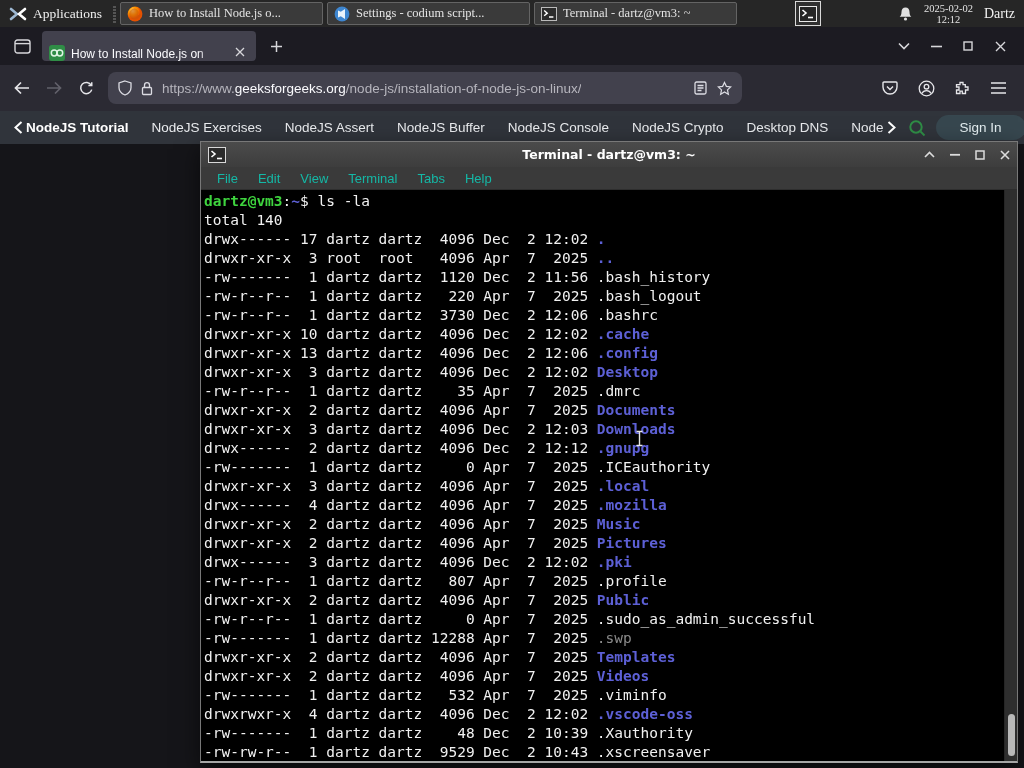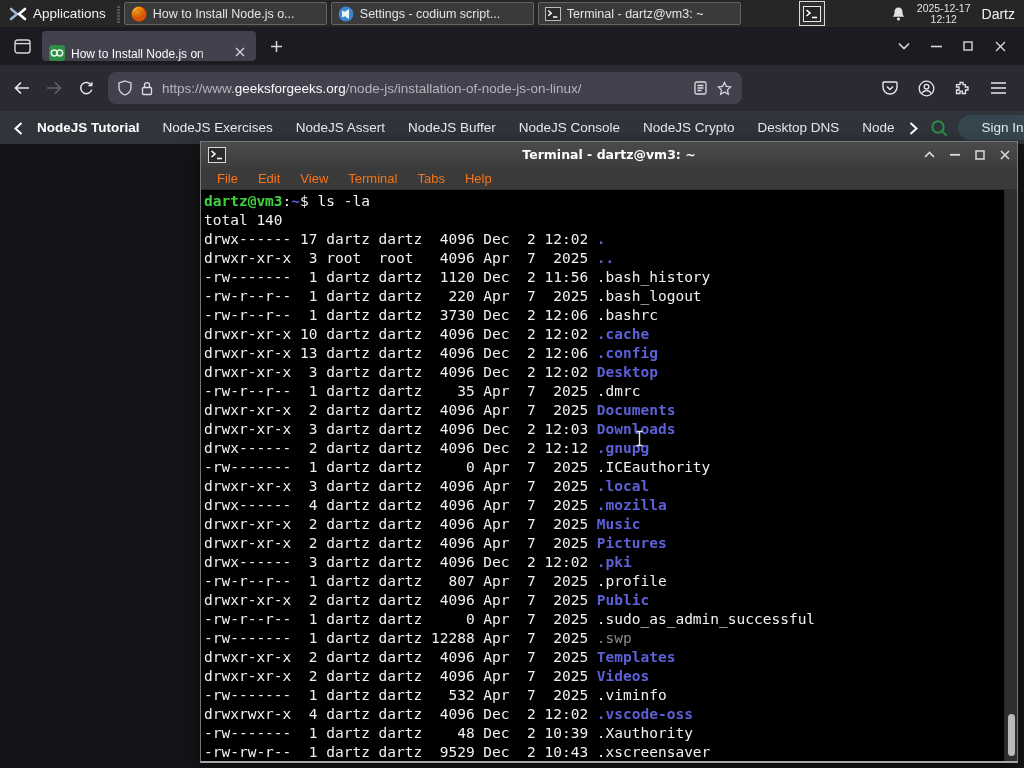--- a/index.html
+++ b/index.html
@@ -2,21 +2,21 @@
 <html><head>
 <meta charset="utf-8">
 <style>
   * { box-sizing: border-box; margin: 0; padding: 0; }
   html,body { width:1024px; height:768px; overflow:hidden; background:#17171b;
               font-family:"Liberation Sans", sans-serif; }
   .stage { position:absolute; inset:0; width:1024px; height:768px; }
 
   
   .panel { position:absolute; top:0; left:0; width:1024px; height:27px;
-           background:#262626; display:flex; align-items:center; color:#e8e8e8; z-index:50; }
+           background:#262626; display:flex; align-items:center; color:#e8e8e8; z-index:50;font-family:Liberation Serif, serif; }
   .app-btn { display:flex; align-items:center; gap:6px; height:100%; padding:0 9px; }
   .app-btn svg { display:block; }
   .app-label { font-size:13.5px; color:#f0f0f0; }
   .panel-sep { width:5px; height:18px; margin:0 2px;
                background:repeating-linear-gradient(#262626 0 1px,#555 1px 3px);
                width:3px; }
   .task-btn { display:flex; align-items:center; gap:6px; width:203px; height:23px;
               margin:0 2px; background:#3a3a3a; border:1px solid #646464; border-radius:2px;
               padding:0 6px; overflow:hidden; }
   .task-label { font-size:12.5px; color:#e4e4e4; white-space:nowrap; overflow:hidden;
@@ -49,40 +49,40 @@
   .navtool.disabled { color:#62616b; }
   .urlbar { flex:0 0 634px; height:32px; margin-left:6px; background:#42414d; border-radius:8px;
             display:flex; align-items:center; padding:0 10px; gap:9px; }
   .url-text { font-size:13.5px; white-space:nowrap; overflow:hidden; }
   .url-dim { color:#b6b5bd; } .url-domain { color:#fbfbfe; }
   .url-end { margin-left:auto; display:flex; align-items:center; gap:10px; color:#dcdce3; }
   .nav-right { margin-left:auto; display:flex; align-items:center; gap:4px; padding-right:4px; }
 
   .sitenav { height:33px; background:#30343b; display:flex; align-items:center;
              padding:0 14px; color:#e9ebee; overflow:hidden; }
-  .sn-item { display:flex; align-items:flex-end; gap:14px; font-size:13.5px; white-space:nowrap;
+  .sn-item { display:flex; align-items:center; gap:3px; font-size:13.5px; white-space:nowrap;
              margin-right:23px; color:#e9ebee; }
   .sn-item.first { font-weight:bold; color:#ffffff; }
   .sn-search { margin:0 10px 0 2px; display:flex; }
   .sn-signin { background:#37474f; color:#e3edf0; font-size:13.5px; padding:5px 24px;
                border-radius:15px; white-space:nowrap; }
   .page-rest { flex:1; background:#151519; }
 
   
   .termwin { position:absolute; left:200px; top:141px; width:818px; height:622px; z-index:20;
              background:#3c3c3c; border:1px solid #787878; border-bottom:2px solid #a6a6a6;
              display:flex; flex-direction:column; box-shadow:0 8px 22px rgba(0,0,0,.55); }
   .t-titlebar { height:25px; background:linear-gradient(#4b4b4b,#3d3d3d); position:relative;
                 display:flex; align-items:center; padding:0 7px; flex:0 0 auto; }
   .t-title { position:absolute; left:0; right:0; text-align:center; font-family:"DejaVu Sans",sans-serif;
              font-weight:bold; font-size:12.5px; color:#ffffff; pointer-events:none; }
   .t-ctls { margin-left:auto; display:flex; align-items:center; gap:15px; color:#dcdcdc; z-index:2; }
   .t-menubar { height:23px; background:#3a3a3a; display:flex; align-items:center; padding-left:6px;
                flex:0 0 auto; border-bottom:1px solid #2e2e2e; }
-  .t-menu-item { font-size:13px; color:#f97316; padding:2px 10px; }
+  .t-menu-item { font-size:13px; color:#14b8a6; padding:2px 10px; }
   .t-body { flex:1; display:flex; min-height:0; }
   .t-content { flex:1; background:#000; padding:2px 0 0 3px; font-family:"DejaVu Sans Mono",monospace;
                font-size:14.5px; line-height:19px; white-space:pre; color:#f1f1f1; overflow:hidden; }
   .t-scroll { flex:0 0 13px; background:#2e2e2e; position:relative; border-left:1px solid #262626; }
   .t-thumb { position:absolute; left:3px; bottom:5px; width:7px; height:42px; background:#b9b9b9;
              border-radius:4px; }
   .term-line span { display:inline; }
   .t-green { color:#3ed43e; font-weight:bold; }
   .t-blue  { color:#5d60d6; font-weight:bold; }
   .t-dim   { color:#8a8a8a; }
@@ -354,20 +354,20 @@
         </svg>
     </div>
     <div class="tray">
       <span class="iconbtn">
         <svg width="15" height="16" viewBox="0 0 15 16" fill="#e0e0e0">
           <path d="M7.5 1.5c-2.6 0-4 2-4 4.4 0 2.8-.9 4-1.8 4.8h11.6c-.9-.8-1.8-2-1.8-4.8 0-2.4-1.4-4.4-4-4.4z"></path>
           <circle cx="7.5" cy="13" r="1.6"></circle>
           </svg>
       </span>
       <span class="clock">
-        <div>2025-12-17</div>
+        <div>2025-02-02</div>
         <div>12:12</div>
       </span>
       <span class="tray-user">Dartz</span>
     </div>
   </div>
 
 </div>
 
 </body></html>

